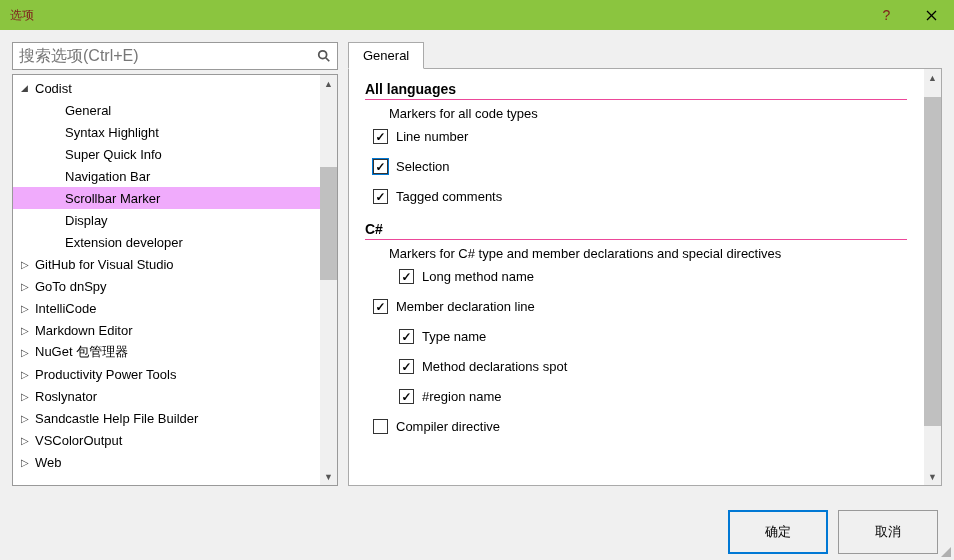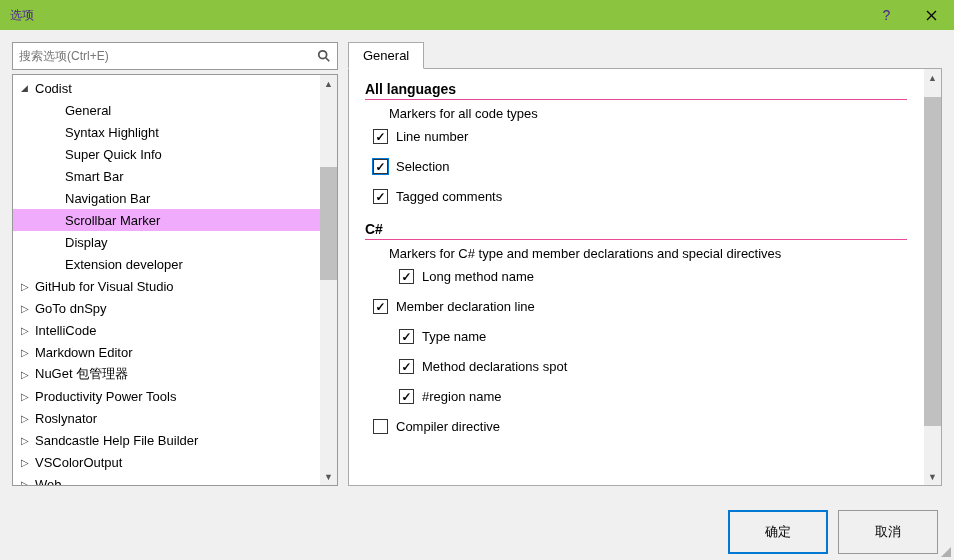--- a/index.html
+++ b/index.html
@@ -14,21 +14,21 @@
       width: 954px;
       height: 560px;
       overflow: hidden;
     }
     .titlebar {
       background: #8bc53f;
       height: 30px;
       display: flex;
       align-items: center;
       padding-left: 10px;
-      color: #4c1d95;
+      color: #7f1d1d;
     }
     .titlebar-title {
       flex: 1;
       font-size: 12px;
     }
     .titlebar-btn {
       width: 45px;
       height: 30px;
       display: flex;
       align-items: center;
@@ -53,21 +53,21 @@
       background: #fff;
       display: flex;
       align-items: center;
       height: 28px;
       padding: 0 6px;
     }
     .search-input {
       flex: 1;
       border: none;
       outline: none;
-      font-size: 12px;
+      font-size: 16px;
       font-family: inherit;
     }
     .search-input::placeholder {
       color: #777;
     }
     .search-icon-svg {
       width: 14px;
       height: 14px;
       fill: none;
       stroke: #555;
@@ -298,24 +298,20 @@
           <div class="tree-item depth-2">
             <span class="tree-toggle blank">▷</span>
             <span>Syntax Highlight</span>
           </div>
           <div class="tree-item depth-2">
             <span class="tree-toggle blank">▷</span>
             <span>Super Quick Info</span>
           </div>
           <div class="tree-item depth-2">
             <span class="tree-toggle blank">▷</span>
-            <span>Smart Bar</span>
-          </div>
-          <div class="tree-item depth-2">
-            <span class="tree-toggle blank">▷</span>
             <span>Navigation Bar</span>
           </div>
           <div class="tree-item depth-2 selected">
             <span class="tree-toggle blank">▷</span>
             <span>Scrollbar Marker</span>
           </div>
           <div class="tree-item depth-2">
             <span class="tree-toggle blank">▷</span>
             <span>Display</span>
           </div>

